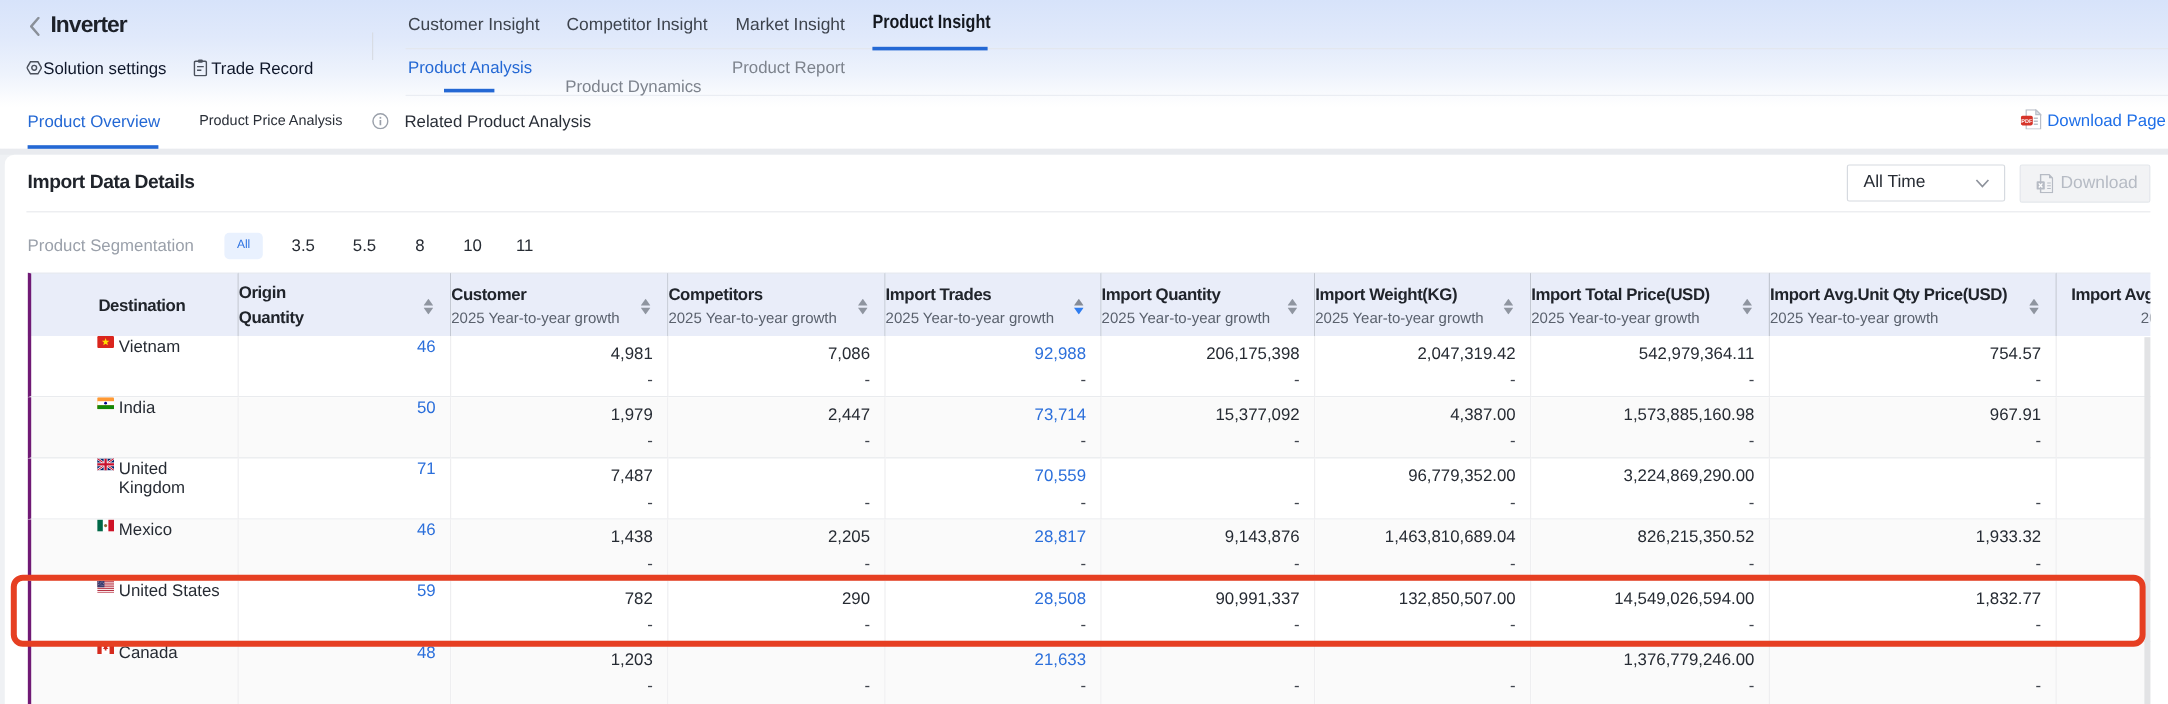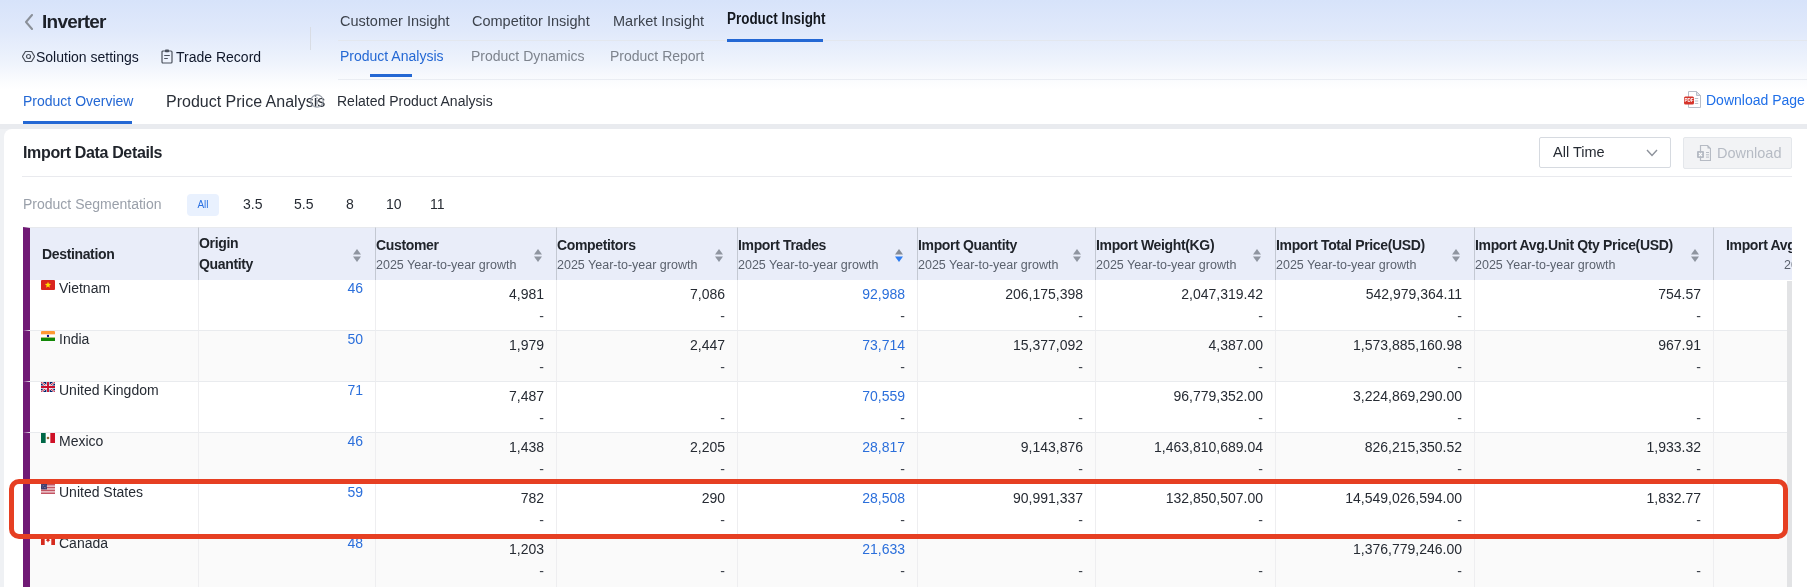--- a/index.html
+++ b/index.html
@@ -15,21 +15,21 @@
 .gray{color:#0f172a;font-size:14px;}
 .t1{font-size:14.5px;color:#3d434d;}
 .t1b{font-size:16px;font-weight:700;color:#14181f;transform:scaleX(0.84);transform-origin:0 0;white-space:nowrap;}
 .t2{font-size:14px;color:#7d838d;}
 .blue{color:#2468d4;}
 .link{color:#1f6fe8;}
 
 #twrap{position:absolute;left:23px;top:227px;width:1769px;height:361px;overflow:hidden;}
 table{border-collapse:separate;border-spacing:0;table-layout:fixed;width:1929px;font-size:14px;}
 thead td{background:#e9edf9;height:52px;border-right:1px solid #c3c8d2;border-top:1px solid #e7e9ed;vertical-align:middle;}
-thead td:first-child,tbody td:first-child{border-left:7px solid #701a75;}
+thead td:first-child,tbody td:first-child{border-left:3px solid #701a75;padding-left:44px;}
 thead td:last-child{border-right:none;}
 tbody td{height:50px;border-right:1px solid #eeeef0;border-bottom:1px solid #e9ebee;vertical-align:top;padding:0;}
 tbody td:last-child{border-right:none;}
 tbody tr.z td{background:#fafafa;}
 tbody tr:last-child td{height:53px;}
 .hc{display:flex;flex-direction:column;align-items:flex-start;justify-content:center;padding-right:27px;position:relative;height:52px;}
 .hc .t{font-weight:700;font-size:14px;line-height:21px;color:#20242b;white-space:nowrap;letter-spacing:-0.35px;}
 .hc .s{font-size:12.5px;line-height:18px;color:#5a616d;white-space:nowrap;}
 .caret{position:absolute;right:14px;top:21px;}
 .cell{padding:3px 12px 0 0;text-align:right;}
@@ -68,27 +68,27 @@
 
 <div class="abs" style="left:338px;top:40px;width:1469px;height:1px;background:#e3e7ee;"></div>
 <div class="abs" style="left:338px;top:79px;width:1469px;height:1px;background:#eaedf3;"></div>
 <div class="abs t1" style="left:340px;top:12.5px;">Customer Insight</div>
 <div class="abs t1" style="left:472px;top:12.5px;">Competitor Insight</div>
 <div class="abs t1" style="left:613px;top:12.5px;">Market Insight</div>
 <div class="abs t1b" style="left:727px;top:10px;">Product Insight</div>
 <div class="abs" style="left:727px;top:39px;width:96px;height:3px;background:#2468d4;"></div>
 
 <div class="abs blue" style="left:340px;top:48px;font-size:14px;">Product Analysis</div>
-<div class="abs t2" style="left:471px;top:48px;">Product Dynamics</div>
+<div class="abs t2" style="left:471px;top:64px;">Product Dynamics</div>
 <div class="abs t2" style="left:610px;top:48px;">Product Report</div>
 <div class="abs" style="left:370px;top:74px;width:42px;height:3px;background:#2468d4;"></div>
 
 <div class="abs blue" style="left:23px;top:93px;font-size:14px;">Product Overview</div>
 <div class="abs" style="left:23px;top:121px;width:109px;height:3px;background:#2468d4;"></div>
-<div class="abs" style="left:166px;top:93px;font-size:16px;color:#2a2f38;">Product Price Analysis</div>
+<div class="abs" style="left:166px;top:93px;font-size:12px;color:#2a2f38;">Product Price Analysis</div>
 <svg class="abs" style="left:310px;top:94px;" width="14" height="14" viewBox="0 0 14 14">
     <circle cx="7" cy="7" r="6.2" fill="none" stroke="#9aa0aa" stroke-width="1.2"></circle>
     <rect x="6.3" y="6" width="1.4" height="4.4" fill="#9aa0aa"></rect>
     <rect x="6.3" y="3.4" width="1.4" height="1.5" fill="#9aa0aa"></rect>
   </svg>
 <div class="abs" style="left:337px;top:93px;font-size:14px;color:#2a2f38;">Related Product Analysis</div>
 
 <svg class="abs" style="left:1684px;top:91px;" width="18" height="17" viewBox="0 0 18 17">
     <path d="M4.5 0.5 h8 l4 4 v12 h-12 z" fill="#fff" stroke="#b9bec8" stroke-width="1"></path>
     <path d="M12.5 0.5 l4 4 h-4 z" fill="#dfe2e8" stroke="#b9bec8" stroke-width="1"></path>

